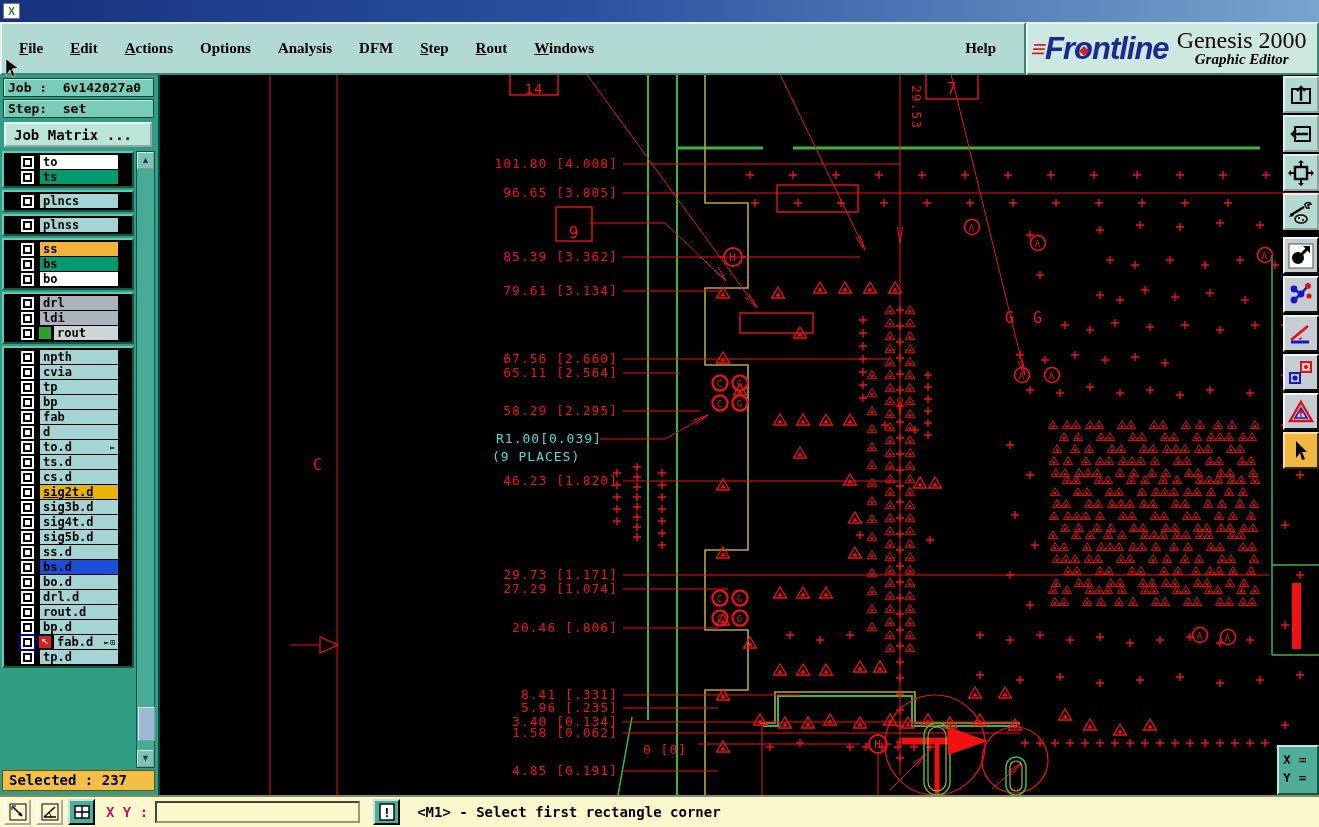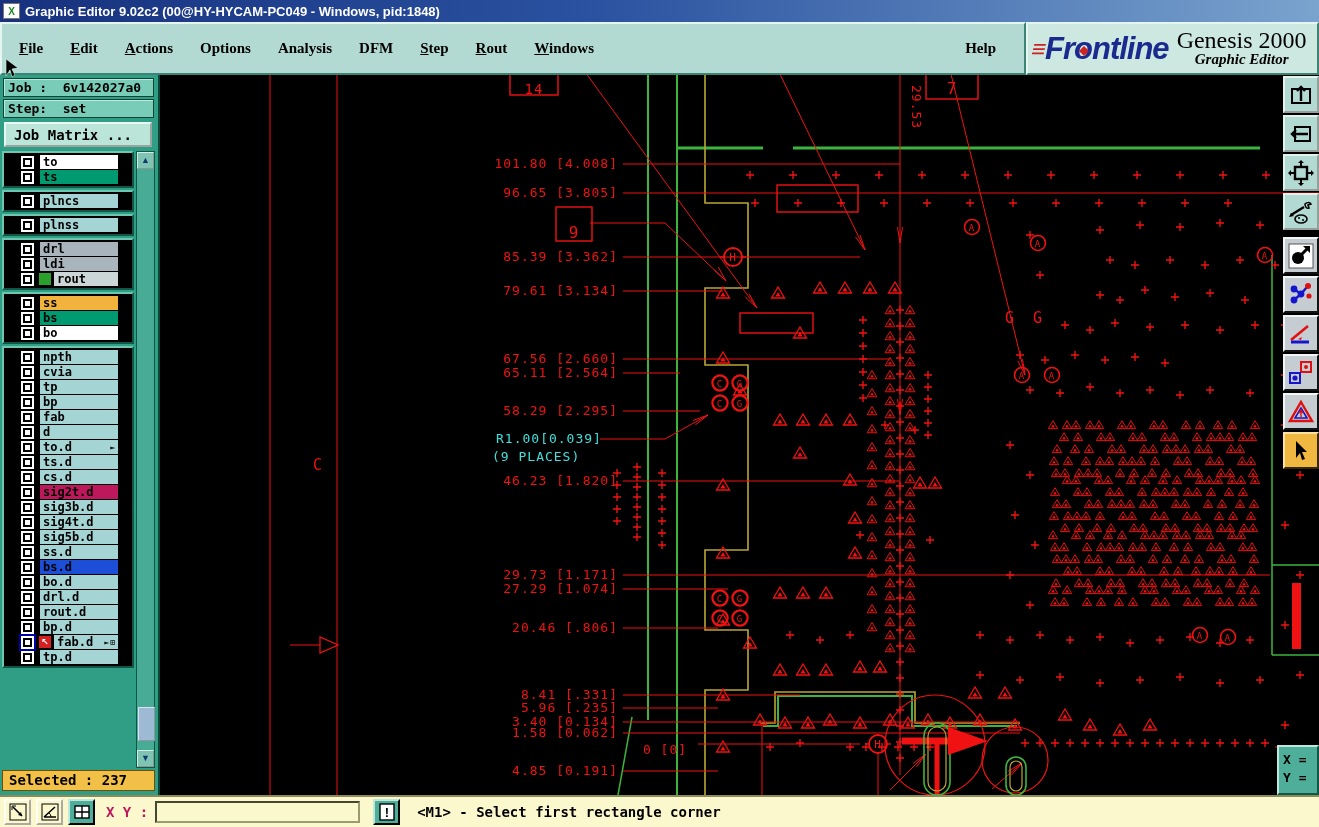--- a/index.html
+++ b/index.html
@@ -90,21 +90,20 @@
   .xy-input{width:205px;height:22px;background:#fbf8cd;border:2px inset #9a9a70;
     font:13px "DejaVu Sans Mono",monospace;padding-left:4px;box-sizing:border-box}
   .status-msg{font:bold 14px "DejaVu Sans Mono",monospace;color:#000;margin-left:12px;white-space:pre}
   .mouse-cursor{position:absolute;left:5px;top:58px;z-index:50}
 </style>
 </head>
 <body>
 
 <div class="titlebar">
   <span class="app-icon">X</span>
-  <span class="title-text">Graphic Editor 9.02c2 (00@HY-HYCAM-PC049 - Windows, pid:1848)</span>
 </div>
 
 <div class="menubar" id="menu-items">
     <span class="menu-item"><u>F</u>ile</span>
     <span class="menu-item"><u>E</u>dit</span>
     <span class="menu-item"><u>A</u>ctions</span>
     <span class="menu-item">Options</span>
     <span class="menu-item">Analysis</span>
     <span class="menu-item">DFM</span>
     <span class="menu-item"><u>S</u>tep</span>
@@ -149,49 +148,49 @@
       </div>
       <div class="lgroup">
         <div class="lrow">
           <span class="cbox"></span>
           <span class="lname" style="background: rgb(165, 212, 212);">plnss</span>
         </div>
       </div>
       <div class="lgroup">
         <div class="lrow">
           <span class="cbox"></span>
+          <span class="lname" style="background: rgb(242, 178, 62);">ss</span>
+        </div>
+        <div class="lrow">
+          <span class="cbox"></span>
+          <span class="lname" style="background: rgb(0, 154, 112);">bs</span>
+        </div>
+        <div class="lrow">
+          <span class="cbox"></span>
+          <span class="lname" style="background: rgb(255, 255, 255);">bo</span>
+        </div>
+      </div>
+      <div class="lgroup">
+        <div class="lrow">
+          <span class="cbox"></span>
           <span class="lname" style="background: rgb(169, 180, 188);">drl</span>
         </div>
         <div class="lrow">
           <span class="cbox"></span>
           <span class="lname" style="background: rgb(169, 180, 188);">ldi</span>
         </div>
         <div class="lrow">
           <span class="cbox"></span>
           <span class="mk mk-green"></span>
           <span class="lname" style="background: rgb(205, 214, 214);">rout</span>
         </div>
       </div>
       <div class="lgroup">
         <div class="lrow">
           <span class="cbox"></span>
-          <span class="lname" style="background: rgb(242, 178, 62);">ss</span>
-        </div>
-        <div class="lrow">
-          <span class="cbox"></span>
-          <span class="lname" style="background: rgb(0, 154, 112);">bs</span>
-        </div>
-        <div class="lrow">
-          <span class="cbox"></span>
-          <span class="lname" style="background: rgb(255, 255, 255);">bo</span>
-        </div>
-      </div>
-      <div class="lgroup">
-        <div class="lrow">
-          <span class="cbox"></span>
           <span class="lname" style="background: rgb(165, 212, 212); text-align: center;">npth</span>
         </div>
         <div class="lrow">
           <span class="cbox"></span>
           <span class="lname" style="background: rgb(165, 212, 212);">cvia</span>
         </div>
         <div class="lrow">
           <span class="cbox"></span>
           <span class="lname" style="background: rgb(165, 212, 212);">tp</span>
         </div>
@@ -214,21 +213,21 @@
         <div class="lrow">
           <span class="cbox"></span>
           <span class="lname" style="background: rgb(165, 212, 212);">ts.d</span>
         </div>
         <div class="lrow">
           <span class="cbox"></span>
           <span class="lname" style="background: rgb(165, 212, 212);">cs.d</span>
         </div>
         <div class="lrow">
           <span class="cbox"></span>
-          <span class="lname" style="background: #be185d;">sig2t.d</span>
+          <span class="lname" style="background: #eab308; text-decoration: underline;">sig2t.d</span>
         </div>
         <div class="lrow">
           <span class="cbox"></span>
           <span class="lname" style="background: rgb(165, 212, 212);">sig3b.d</span>
         </div>
         <div class="lrow">
           <span class="cbox"></span>
           <span class="lname" style="background: rgb(165, 212, 212);">sig4t.d</span>
         </div>
         <div class="lrow">

